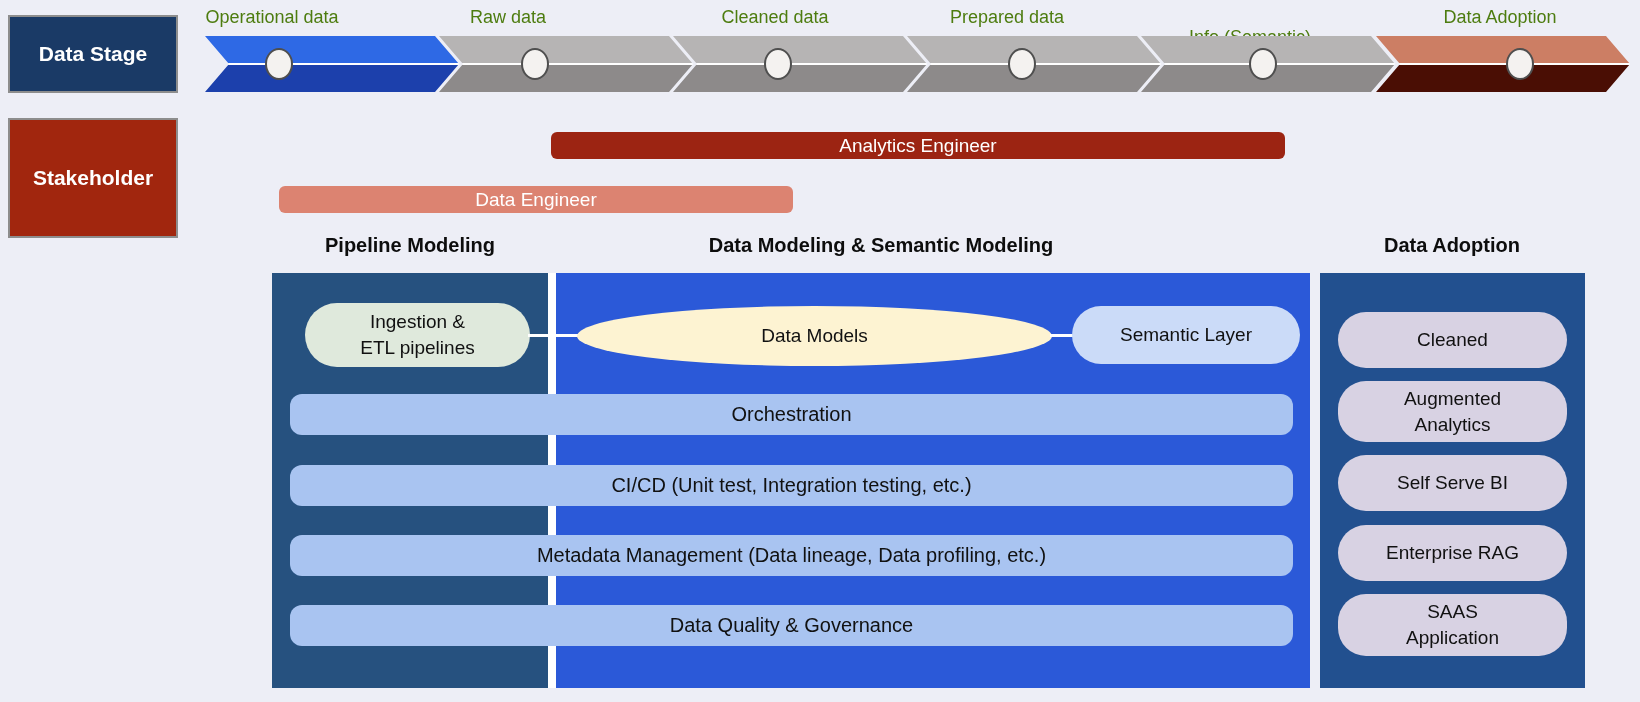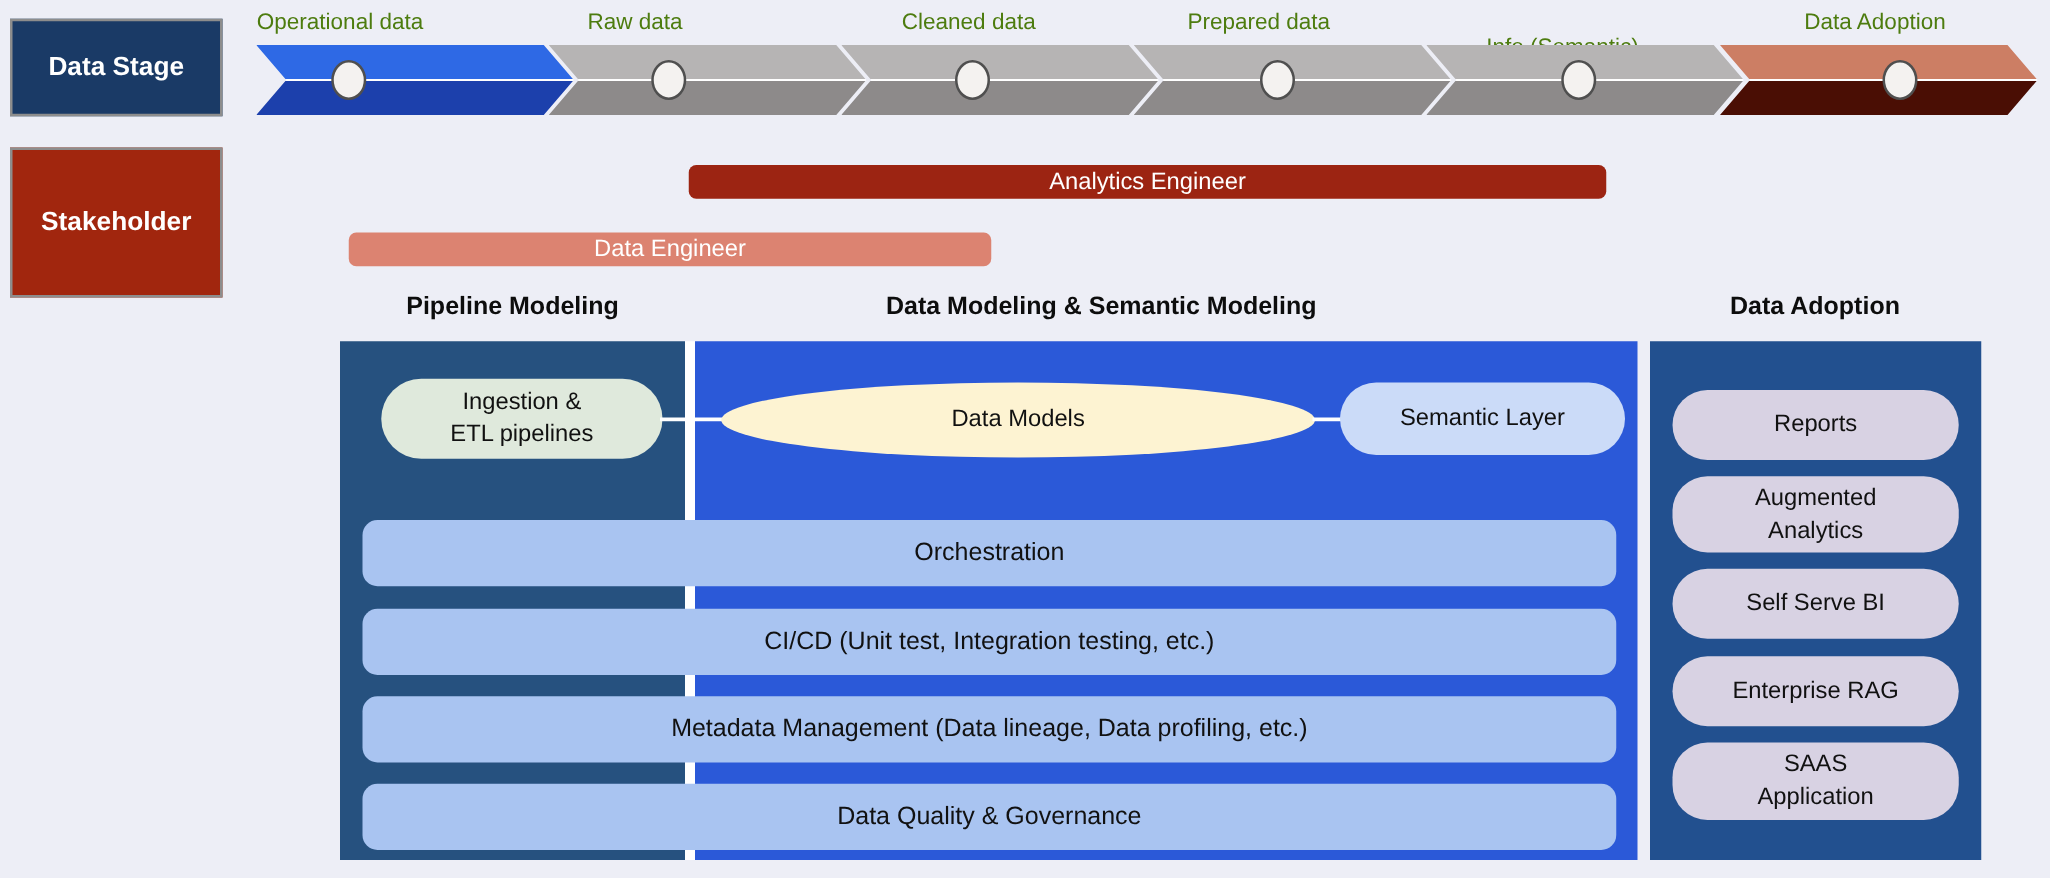--- a/index.html
+++ b/index.html
@@ -29,21 +29,21 @@
   }
 
   
   .stk-bar{border-radius:6px;color:#fff;font-size:19px;font-weight:500;z-index:2;}
   .stk-dark{background:#9c2412;}
   .stk-salmon{background:#dc8371;}
 
   
   .col-header{font-size:20px;font-weight:700;color:#0d0d0d;white-space:nowrap;transform:translateX(-50%);}
   .panel{top:273px;height:415px;}
-  .layer-bar{left:290px;width:1003px;height:53px;background:#a9c4f1;border-radius:12px;font-size:20px;z-index:2;margin-top:22px;}
+  .layer-bar{left:290px;width:1003px;height:41px;background:#a9c4f1;border-radius:12px;font-size:20px;z-index:2;}
   .pill{font-size:19px;line-height:1.35;z-index:2;white-space:pre-line;}
   .connector{background:#ffffff;height:3px;z-index:2;}
   .adoption-pill{left:1338px;width:229px;background:#d8d2e3;border-radius:28px;padding:0 45px;}
 </style>
 </head>
 <body>
 
 <div id="canvas">
 
   <div class="abs center legend-box bold" style="left:8px;top:15px;width:170px;height:78px;background:#1a3a66;">
@@ -110,21 +110,21 @@
     <span>CI/CD (Unit test, Integration testing, etc.)</span>
   </div>
   <div class="abs center layer-bar" style="top:535px;">
     <span>Metadata Management (Data lineage, Data profiling, etc.)</span>
   </div>
   <div class="abs center layer-bar" style="top:605px;">
     <span>Data Quality &amp; Governance</span>
   </div>
 
   <div class="abs center pill adoption-pill" style="top:312px;height:56px;">
-    <span style="white-space:pre-line;">Reports</span>
+    <span style="white-space:pre-line;">Cleaned</span>
   </div>
   <div class="abs center pill adoption-pill" style="top:381px;height:61px;">
     <span style="white-space:pre-line;">Augmented
 Analytics</span>
   </div>
   <div class="abs center pill adoption-pill" style="top:455px;height:56px;">
     <span style="white-space:pre-line;">Self Serve BI</span>
   </div>
   <div class="abs center pill adoption-pill" style="top:525px;height:56px;">
     <span style="white-space:pre-line;">Enterprise RAG</span>

